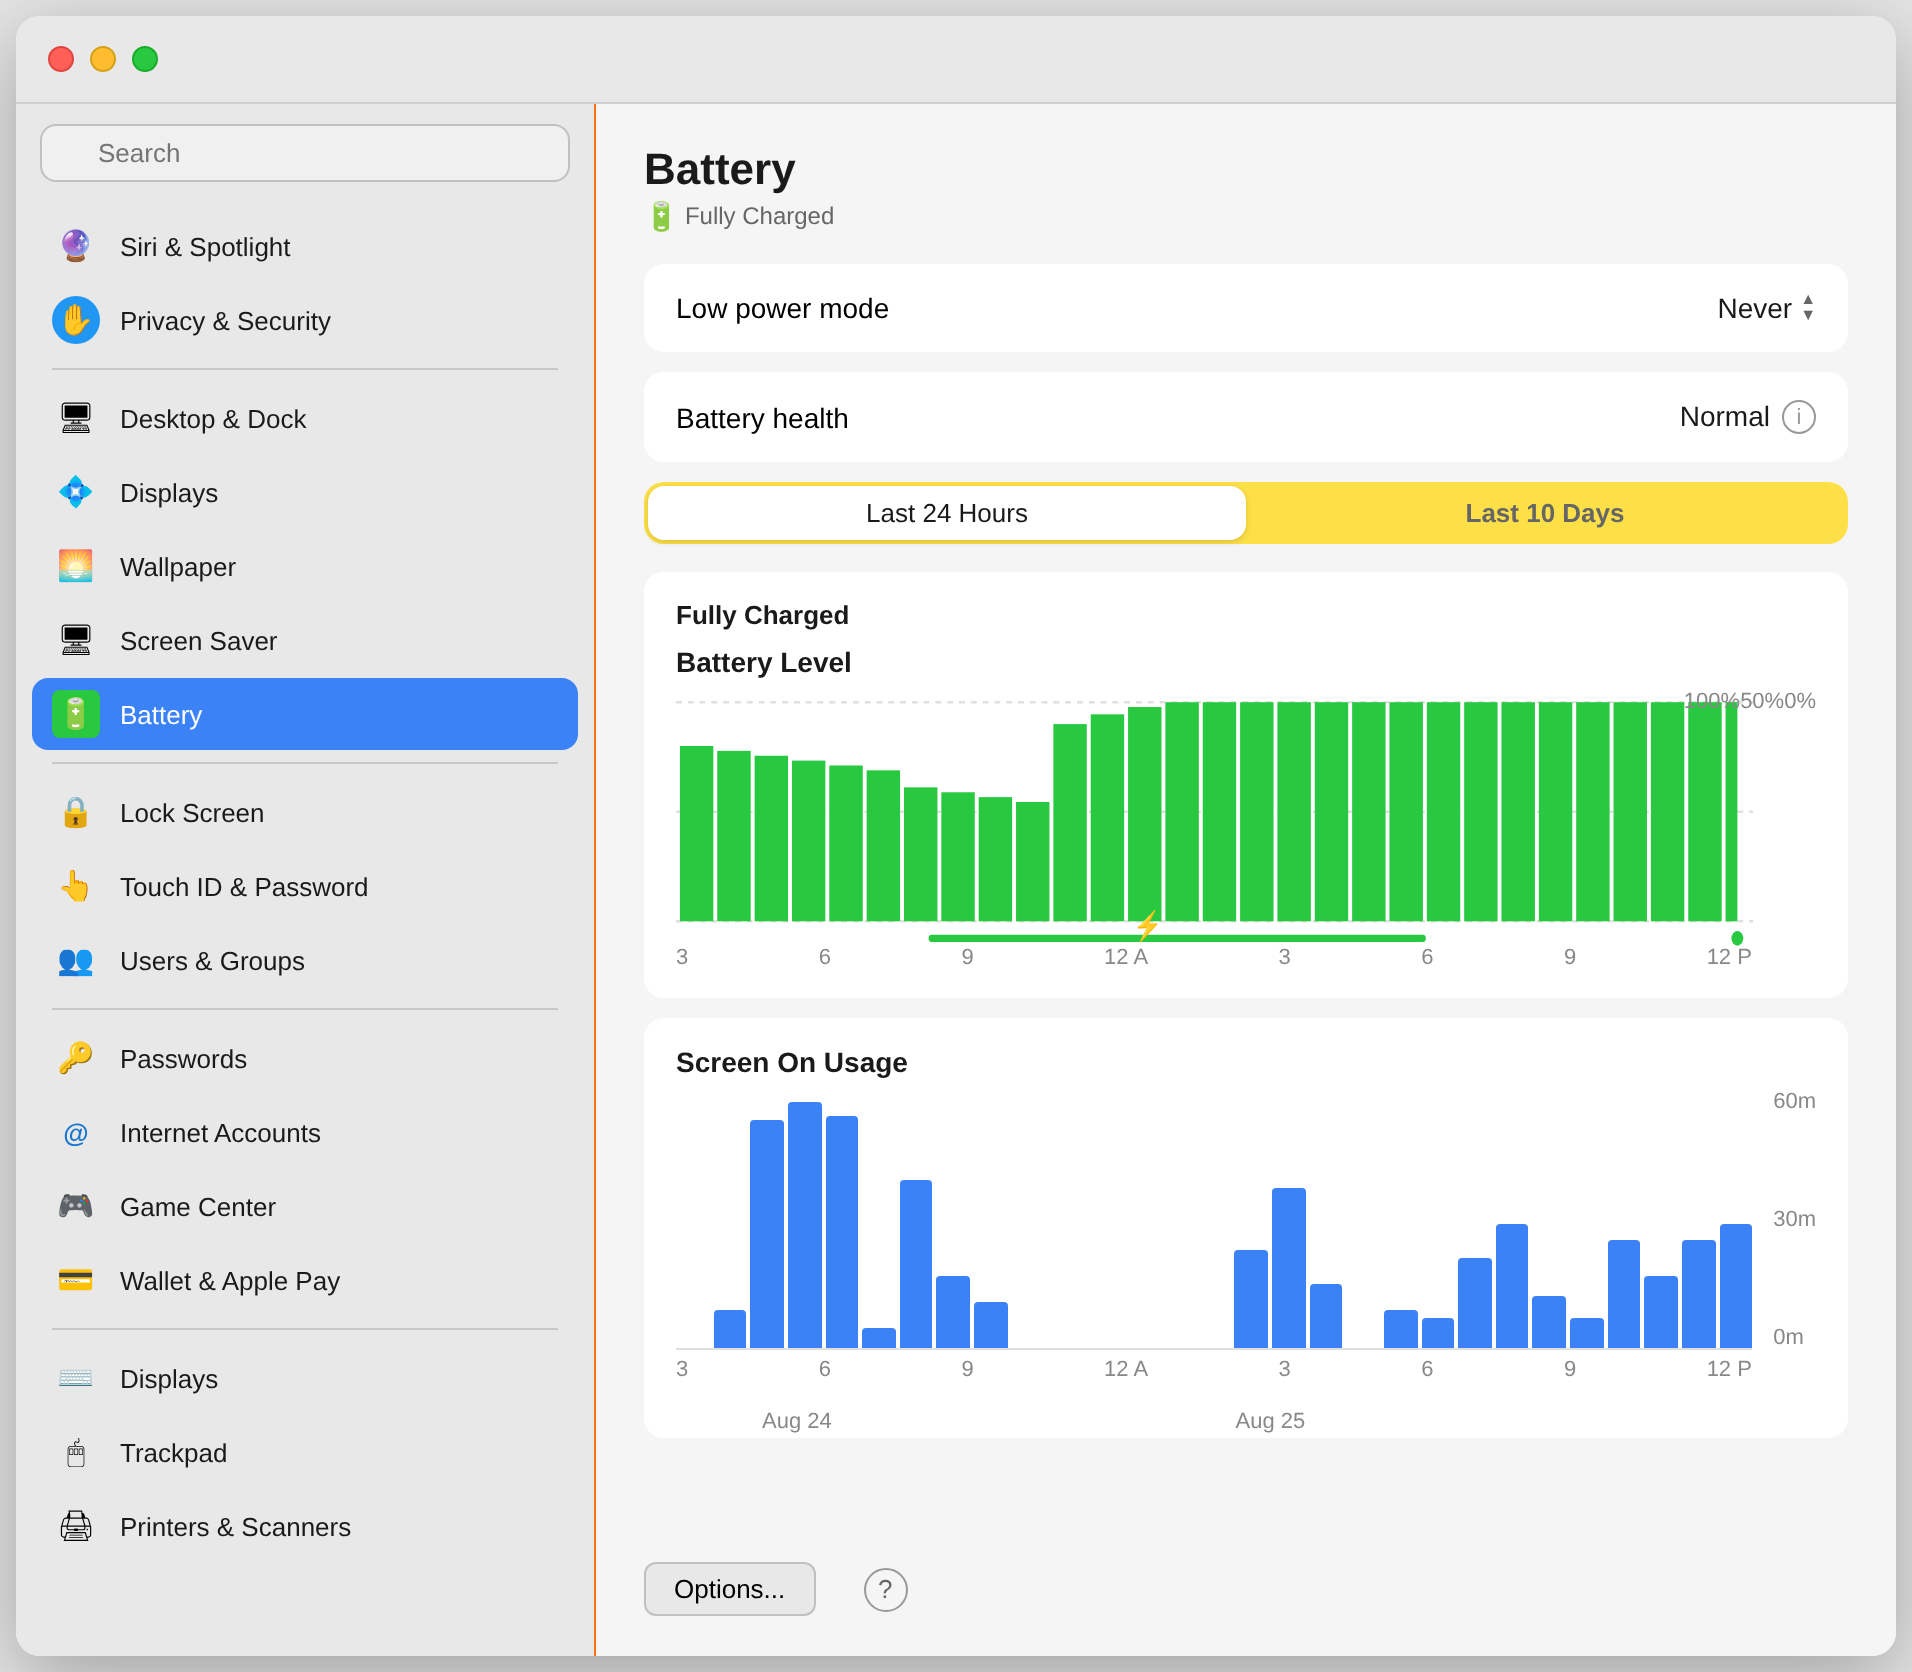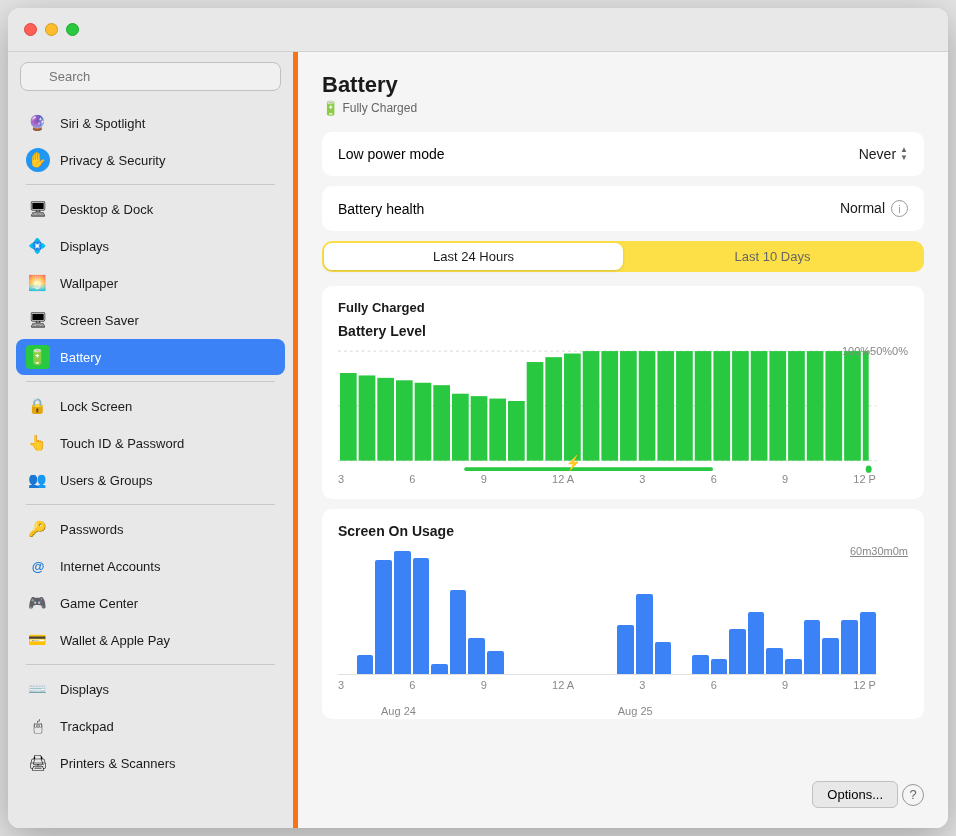--- a/index.html
+++ b/index.html
@@ -44,21 +44,21 @@
     .tl-min { background: #febc2e; border: 1px solid #d4a017; }
     .tl-max { background: #28c840; border: 1px solid #1aab29; }
     .main-content {
       display: flex;
       flex: 1;
       overflow: hidden;
     }
     .sidebar {
       width: 290px;
       background: #e8e8e8;
-      border-right: 5px solid #f97316;
+      border-right: 1px solid #f97316;
       display: flex;
       flex-direction: column;
       overflow-y: auto;
       flex-shrink: 0;
     }
     .search-container {
       padding: 10px 12px;
     }
     .search-box {
       width: 100%;
@@ -209,20 +209,21 @@
       margin-bottom: 14px;
     }
     .time-tab {
       flex: 1;
       text-align: center;
       padding: 6px;
       border-radius: 8px;
       font-size: 13px;
       cursor: pointer;
       color: #666;
+      font-weight: bold;
     }
     .time-tab.active {
       background: white;
       color: #1a1a1a;
       font-weight: 500;
       box-shadow: 0 1px 3px rgba(0,0,0,0.15);
     }
     
     .chart-section {
       background: white;
@@ -297,25 +298,24 @@
       background: #3b82f6;
       border-radius: 2px 2px 0 0;
       min-width: 4px;
     }
     .usage-chart-labels-right {
       position: absolute;
       right: 0;
       top: 0;
       bottom: 30px;
       display: flex;
-      flex-direction: row;
+      flex-direction: column;
       justify-content: space-between;
       font-size: 11px;
       color: #888;
-      text-decoration: underline;
     }
     .usage-chart-x-labels {
       position: absolute;
       left: 0;
       right: 32px;
       bottom: 14px;
       display: flex;
       justify-content: space-between;
       font-size: 11px;
       color: #888;
@@ -324,23 +324,23 @@
       position: absolute;
       left: 0;
       right: 32px;
       bottom: 0;
       display: flex;
       font-size: 11px;
       color: #888;
     }
     .bottom-bar {
       display: flex;
-      justify-content: flex-end;
-      align-items: center;
-      gap: 4px;
+      justify-content: flex-start;
+      align-items: center;
+      gap: 24px;
       padding: 10px 0 0 0;
       margin-top: auto;
     }
     .options-btn {
       padding: 5px 14px;
       background: #e8e8e8;
       border: 1px solid #c0c0c0;
       border-radius: 6px;
       font-size: 13px;
       cursor: pointer;

